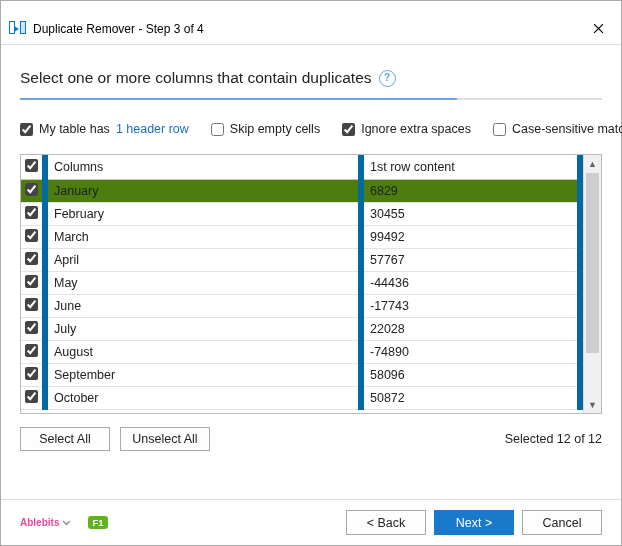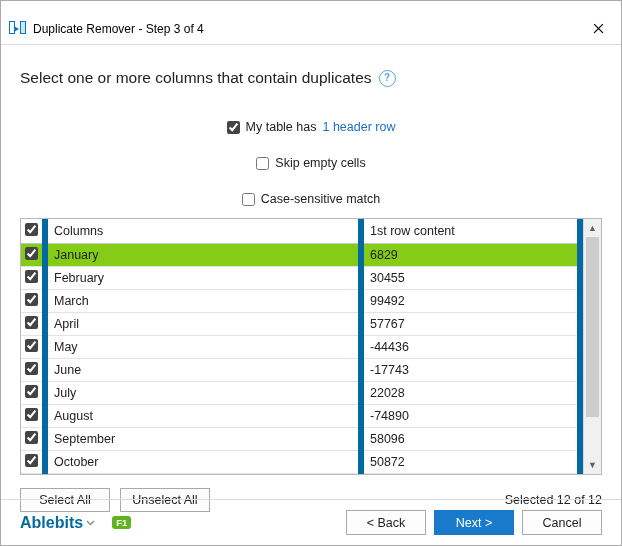--- a/index.html
+++ b/index.html
@@ -105,23 +105,22 @@
     position:absolute;
     left:0; top:0; bottom:0;
     width:75%;
     background:#6ca5e0;
   }
 
   .option-row {
     display:flex;
     align-items:center;
     gap: 22px;
-    margin-bottom: 12px;
+    margin-bottom: 18px;
     font-size: 12.5px;
-    flex-direction: column;
   }
   .option-row label { display:flex; align-items:center; gap:6px; white-space:nowrap; cursor:pointer; }
   .option-row input[type=checkbox], .table input[type=checkbox] {
     width:13px; height:13px;
     accent-color:#444;
     margin:0;
   }
   .header-count { color:#1a6fc9; }
 
   
@@ -144,21 +143,21 @@
     border-right:6px solid #0369a1;
     border-bottom:1px solid #e3e3e3;
     font-weight:normal;
     white-space:nowrap;
     box-sizing:border-box;
   }
   .table th { background:#ffffff; border-bottom:1px solid #c6c6c6; height:24px; }
   .table .col-chk { width:23px; padding:0 4px; text-align:center; }
   .table .col-name { width:316px; }
   .table .col-val { }
-  .table tr.sel td { background:#84cc16; }
+  .table tr.sel td { background:#4d7c0f; }
 
   .fake-scrollbar {
     width:17px;
     background:#f0f0f0;
     border-left:1px solid #d9d9d9;
     position:relative;
   }
   .fake-scrollbar .arrow {
     height:17px;
     display:flex;
@@ -206,22 +205,22 @@
   
   .footer {
     height:45px;
     border-top:1px solid #dcdcdc;
     display:flex;
     align-items:center;
     padding: 0 19px;
     gap:8px;
   }
   .brand {
-    color:#0369a1;
-    font-size:16px;
+    color:#ec4899;
+    font-size:10px;
     font-weight:600;
     display:flex;
     align-items:center;
     gap:3px;
   }
   .brand .chev { display:inline-flex; }
   .f1-badge {
     background:#60b31f;
     color:#fff;
     font-size:9.5px;
@@ -271,20 +270,24 @@
 
     <div class="option-row">
       <label>
         <input type="checkbox" checked="" style="">
         <span>My table has</span>
         <span class="header-count">1 header row</span>
       </label>
       <label>
         <input type="checkbox" style="">
         <span>Skip empty cells</span>
+      </label>
+      <label>
+        <input type="checkbox" checked="" style="">
+        <span>Ignore extra spaces</span>
       </label>
       <label>
         <input type="checkbox" style="">
         <span>Case-sensitive match</span>
       </label>
     </div>
 
     <div class="table-wrap">
       <div class="table-body-wrap">
         <div class="rows-container">

